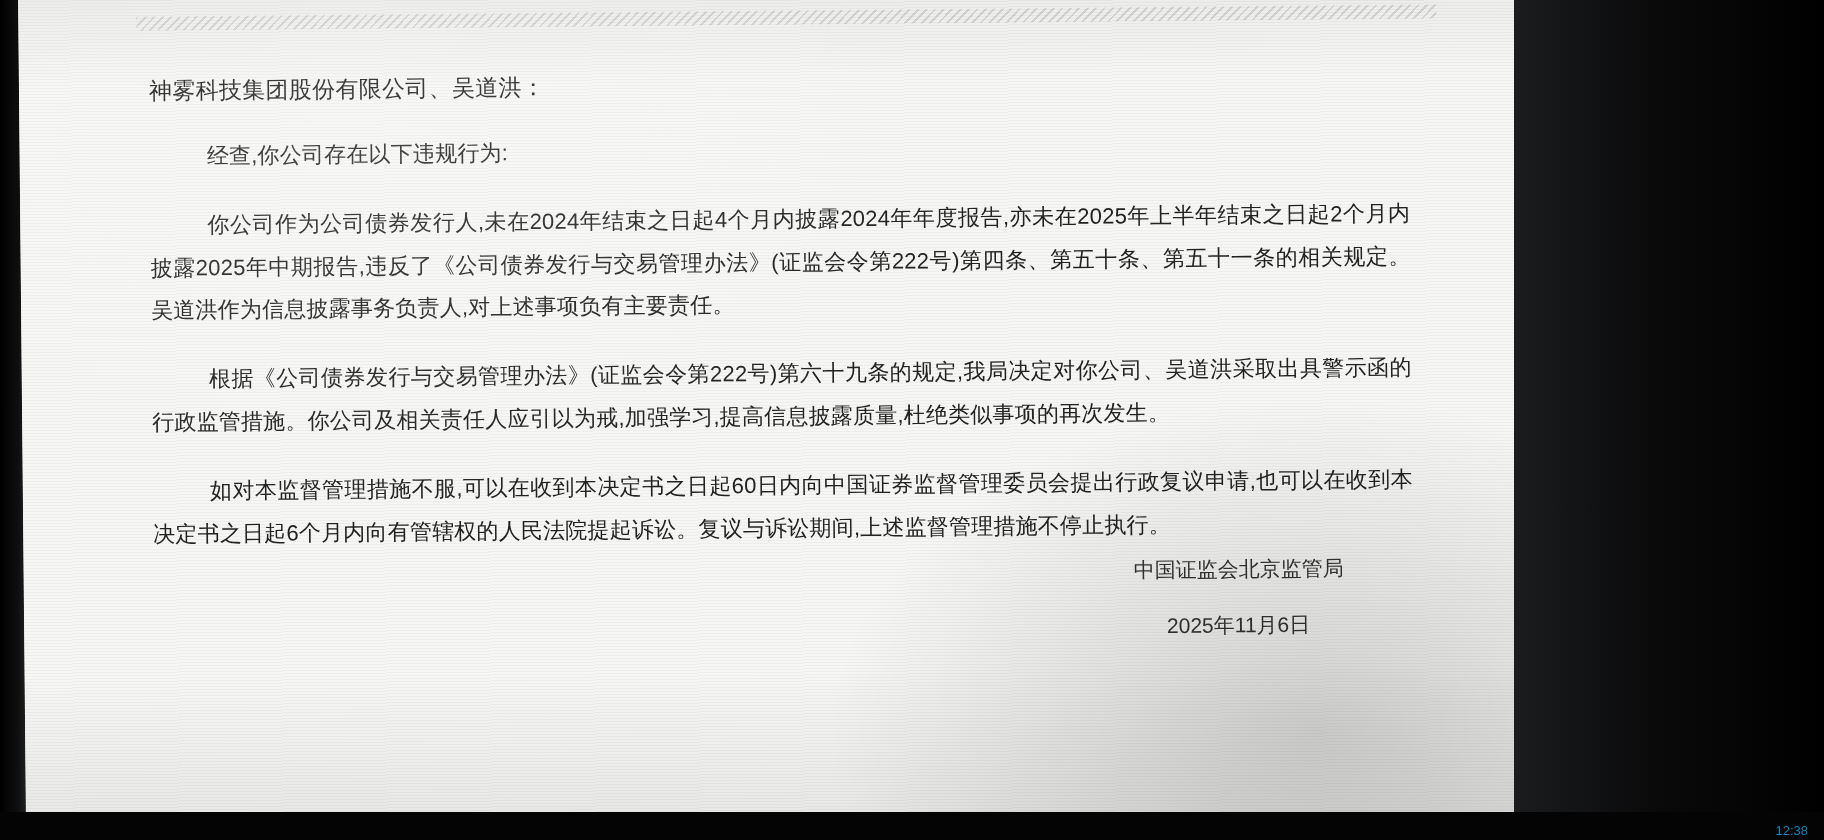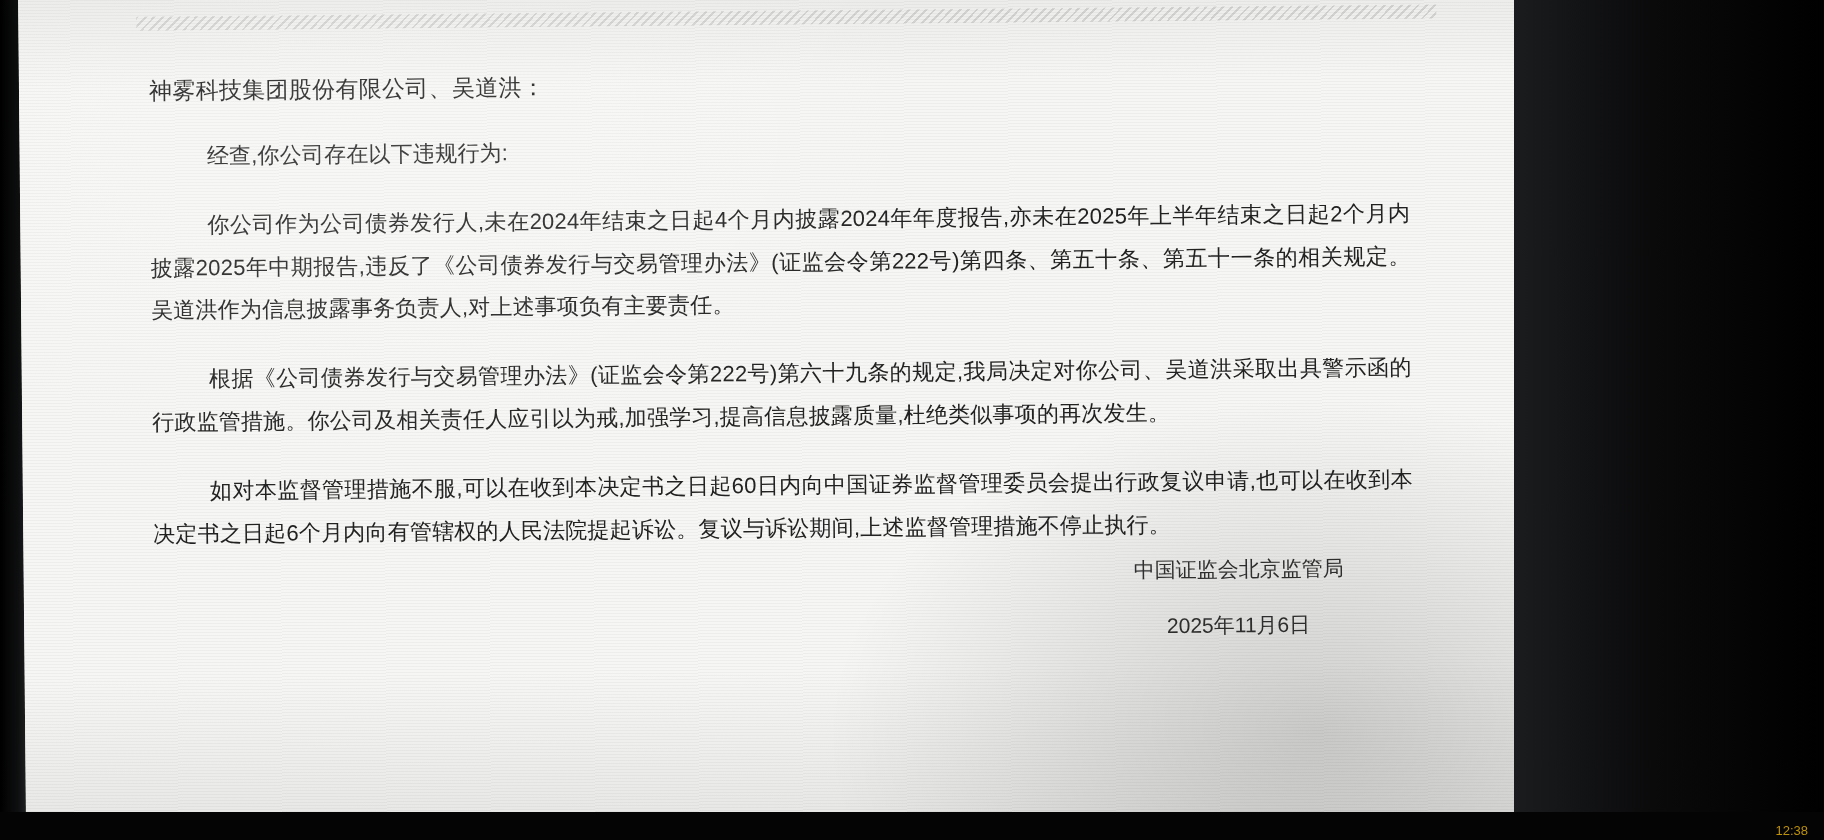--- a/index.html
+++ b/index.html
@@ -194,21 +194,21 @@
     height: 160px;
     background: rgba(120,120,120,0.55);
     border-radius: 3px;
   }
 
   
   .corner-clock {
     position: absolute;
     right: 16px;
     bottom: 2px;
-    color: #eab308;
+    color: #0ea5e9;
     font-size: 13px;
     opacity: 0.8;
   }
 
   
   .screen-edge {
     position: absolute;
     right: 0; top: 0;
     width: 10px; height: 860px;
     background: linear-gradient(90deg, rgba(255,255,255,0.0), rgba(255,255,255,0.55));

